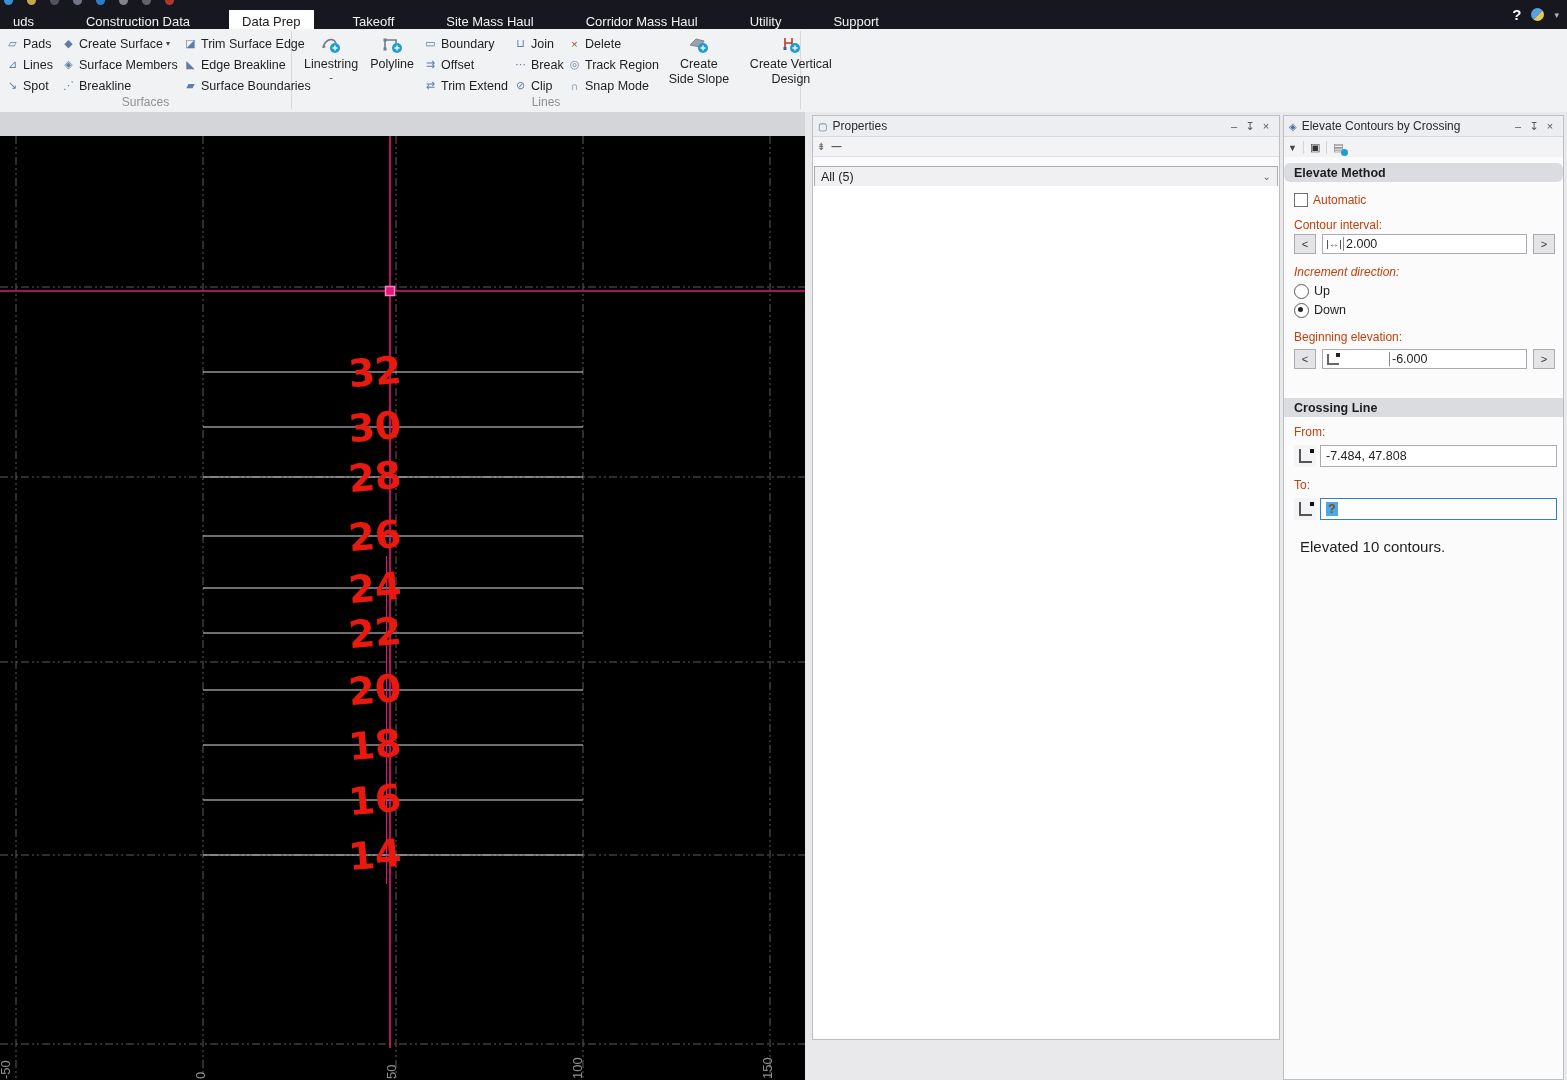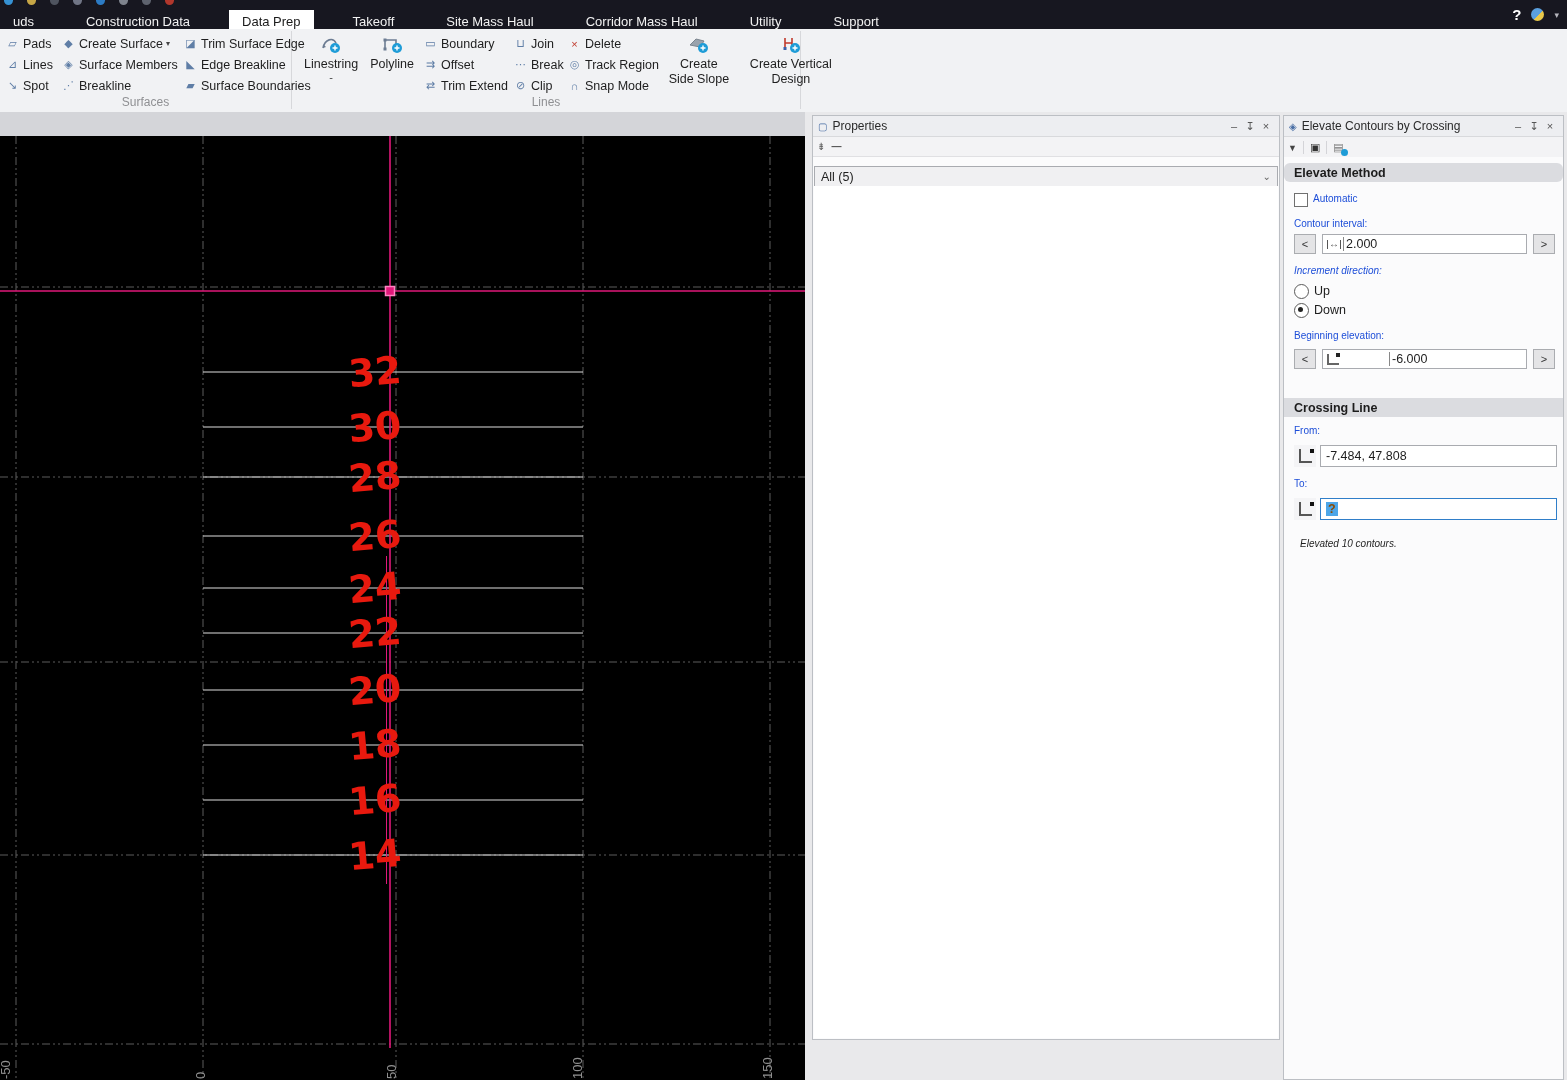--- a/index.html
+++ b/index.html
@@ -58,39 +58,39 @@
   
   .props{width:468px;height:925px;}
   .combo{margin:9px 1px 0 1px;height:19px;background:#f0f0f2;border:1px solid #a9abb0;display:flex;align-items:center;padding:0 6px;font-size:12.5px;color:#1e1e1e;}
   .combo .chev{margin-left:auto;color:#666;font-size:10px;}
   .props-body{position:absolute;left:1px;right:1px;top:70px;bottom:1px;background:#ffffff;}
 
   
   .elev{width:281px;height:965px;overflow:hidden;}
   .ebody{position:absolute;left:0;right:0;top:41px;bottom:40px;background:#fbfbfc;font-size:12.5px;color:#1e1e1e;}
   .sechdr{position:absolute;left:0;right:0;height:19px;background:#dbdce0;font-weight:bold;font-size:12.5px;color:#1c1c1c;display:flex;align-items:center;padding-left:10px;box-sizing:border-box;}
-  .lbl{position:absolute;left:10px;font-size:10px;color:#1d4ed8;}
+  .lbl{position:absolute;left:10px;font-size:12px;color:#c2410c;}
   .cb{position:absolute;left:10px;width:12px;height:12px;border:1px solid #707070;background:#fff;}
   .stepbtn{position:absolute;width:22px;height:20px;background:#e4e4e6;border:1px solid #aaacb0;box-sizing:border-box;text-align:center;font-size:11px;color:#333;line-height:18px;cursor:default;}
   .fieldbox{position:absolute;height:20px;background:#fff;border:1px solid #a9abb0;box-sizing:border-box;display:flex;align-items:center;font-size:12.5px;color:#1e1e1e;}
   .fieldbox .fval{padding-left:2px;}
   .ival{border-left:1px solid #888;padding-left:3px;height:14px;line-height:14px;}
   .intico{font-size:10px;color:#555;border-left:1px solid #555;border-right:1px solid #555;height:9px;line-height:8px;padding:0 1px;margin:0 2px 0 4px;}
   .elevico{width:10px;height:9px;border-left:2px solid #666;border-bottom:2px solid #666;position:relative;margin:0 4px 0 4px;}
   .elevico i{position:absolute;right:-1px;top:-1px;width:4px;height:4px;background:#222;}
   .radio{position:absolute;left:10px;width:13px;height:13px;border:1px solid #5a5a5a;border-radius:50%;background:#fff;}
   .radio.sel::after{content:"";position:absolute;left:3px;top:3px;width:5px;height:5px;border-radius:50%;background:#222;}
   .rlbl{position:absolute;left:30px;font-size:12.5px;color:#1e1e1e;}
   .cornerbtn{position:absolute;left:10px;width:22px;height:22px;background:#f4f4f6;display:flex;align-items:center;justify-content:center;}
   .cornerglyph{width:11px;height:12px;border-left:2px solid #555;border-bottom:2px solid #555;position:relative;}
   .cornerglyph i{position:absolute;right:-2px;top:0;width:4px;height:4px;background:#111;}
   .xyfield{position:absolute;left:36px;width:237px;height:22px;background:#fff;border:1px solid #a9abb0;box-sizing:border-box;display:flex;align-items:center;padding-left:5px;font-size:12.5px;color:#1e1e1e;}
   .xyfield.focus{border:1px solid #2f7ec9;}
   .selhl{background:#4da6e8;color:#8a4a00;padding:0 2px;font-weight:bold;}
-  .status{position:absolute;left:16px;font-size:10px;color:#1e1e1e;font-style:italic;}
+  .status{position:absolute;left:16px;font-size:15px;color:#1e1e1e;}
   .efooter{position:absolute;left:0;right:0;bottom:0;height:40px;background:#ebebee;}
   .btn{position:absolute;top:4px;height:26px;background:#e7e7e9;border:1px solid #9a9ca1;box-sizing:border-box;font-size:13px;color:#1a1a1a;text-align:center;line-height:24px;cursor:default;}
 </style>
 </head>
 <body>
 
 <div class="app">
 
   <div class="topbar">
     <div class="qa">

